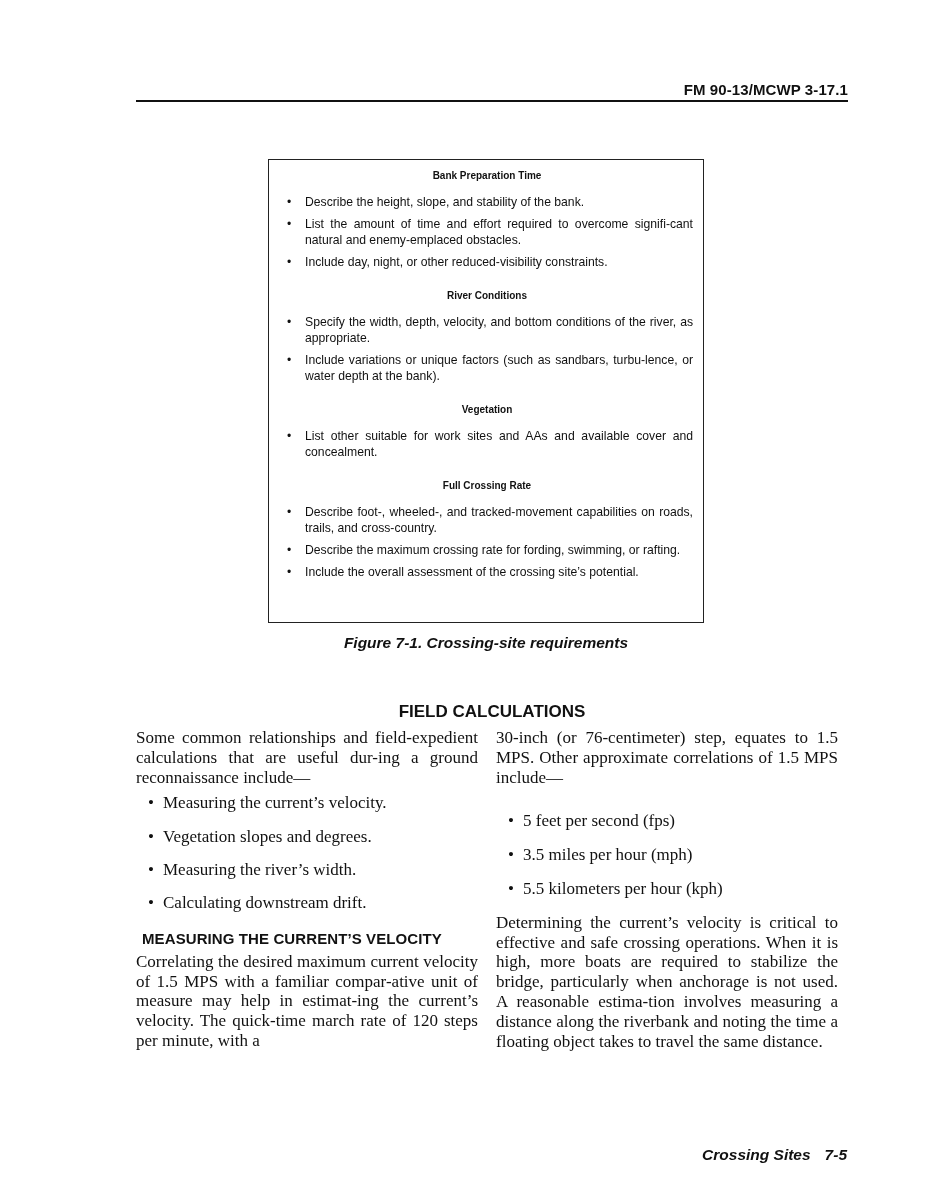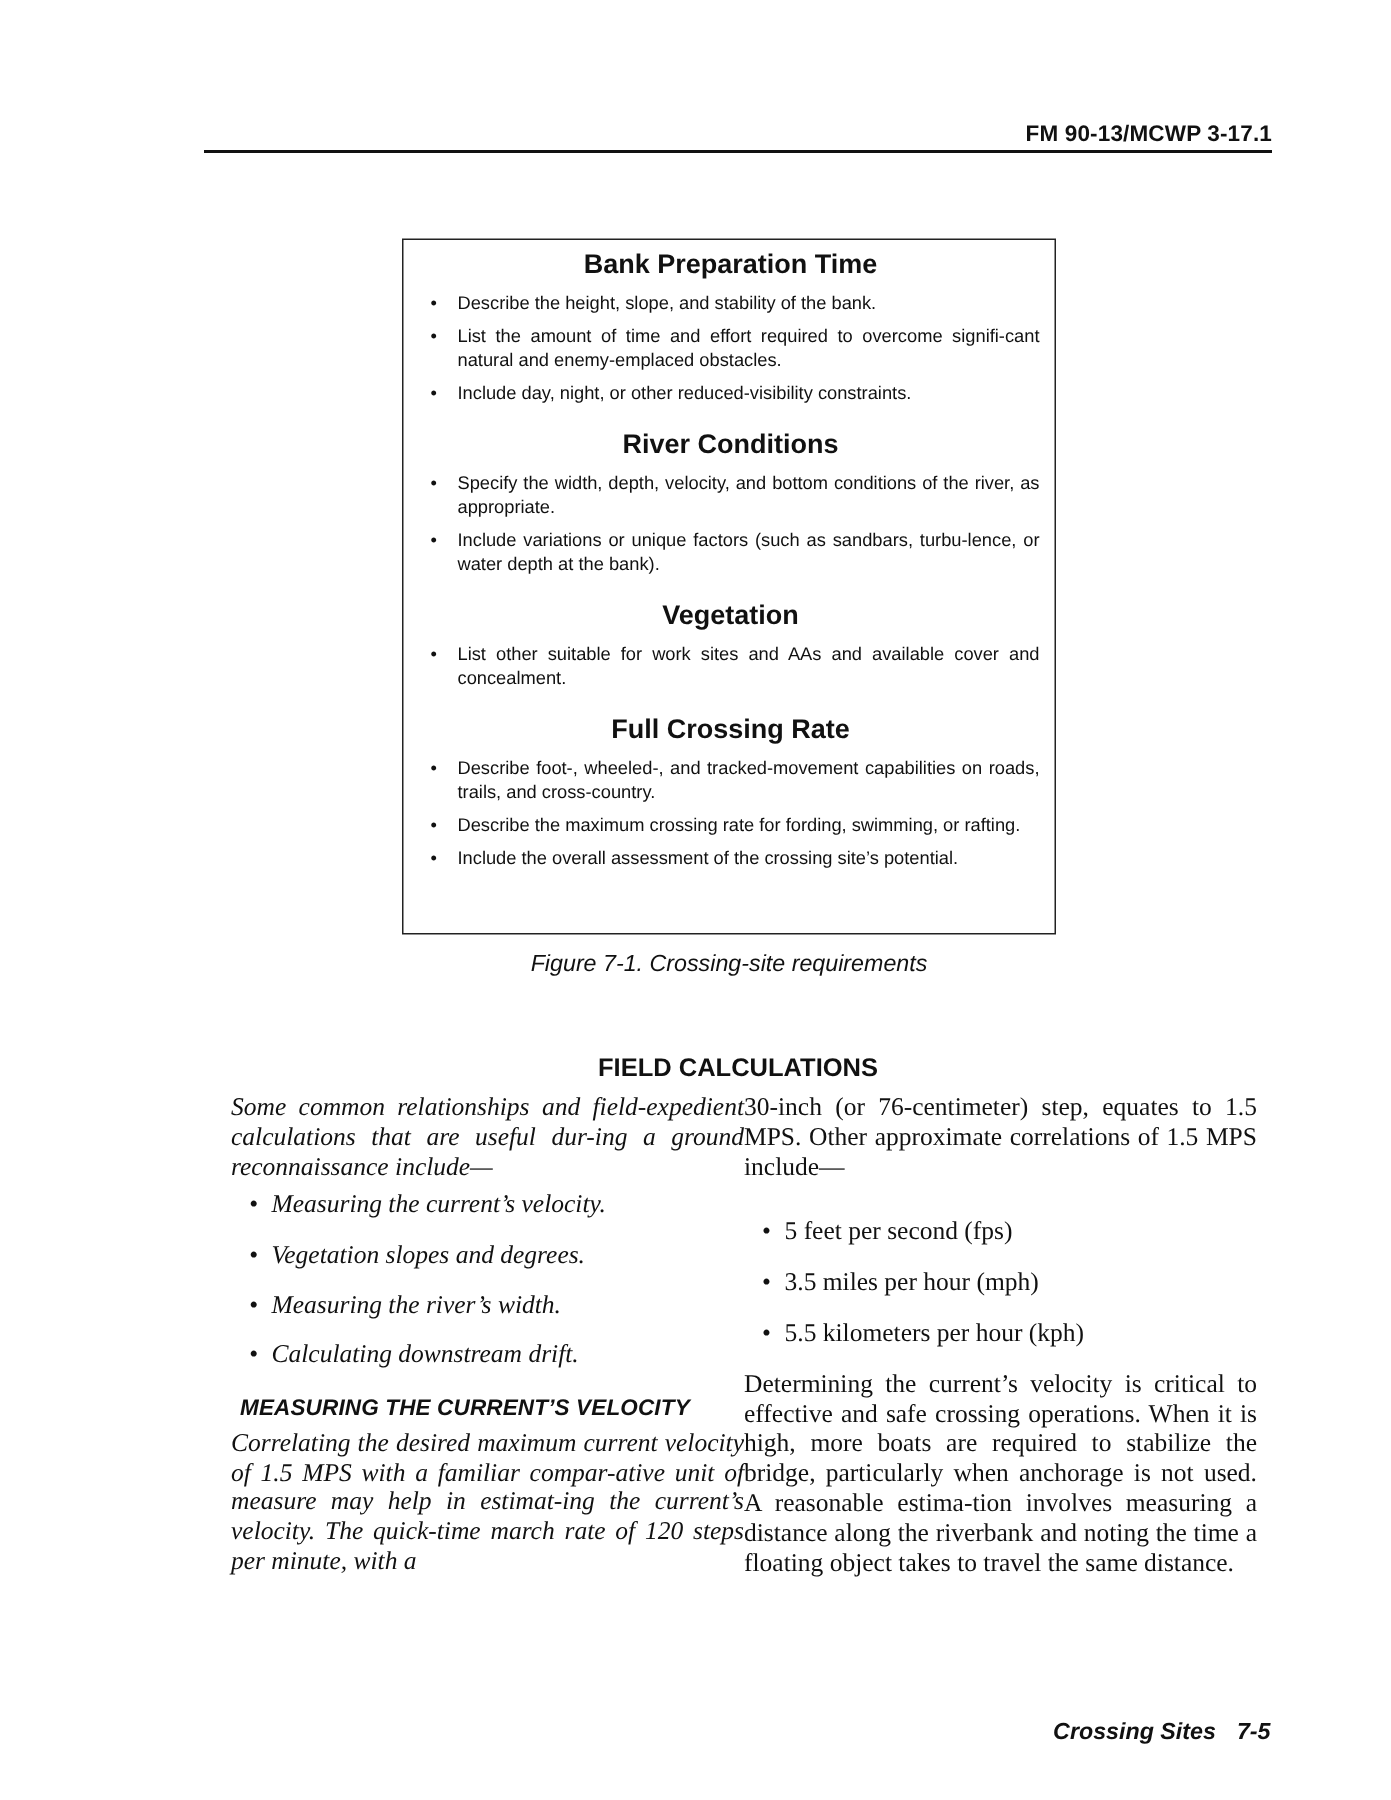--- a/index.html
+++ b/index.html
@@ -2,32 +2,32 @@
 <html><head>
 <meta charset="utf-8">
 <style>
   html, body { margin: 0; padding: 0; background: #ffffff; }
   body { width: 927px; height: 1200px; position: relative; overflow: hidden; color: #111; }
 
   .header { position: absolute; left: 136px; top: 80px; width: 712px; height: 20px; border-bottom: 2px solid #111; }
   .header-text { position: absolute; right: 0; top: 1px; font-family: Liberation Sans, sans-serif; font-weight: bold; font-size: 15px; letter-spacing: 0.1px; }
 
   .figure-box { position: absolute; left: 268px; top: 159px; width: 436px; height: 464px; border: 1.5px solid #222; box-sizing: border-box; padding: 6px 10px 0 12px; font-family: "Liberation Sans", sans-serif; font-size: 12.2px; line-height: 16px; }
-  .fig-section-title { text-align: center; font-weight: bold; font-size: 18px; margin: 2px 0 10px 0; }
+  .fig-section-title { text-align: center; font-weight: bold; font-size: 10px; margin: 2px 0 10px 0; }
   .fig-section-title.later { margin-top: 18px; }
   .fig-list { list-style: none; padding: 0; margin: 0; }
   .fig-list li { position: relative; padding-left: 24px; margin-bottom: 6px; text-align: justify; }
   .fig-list li::before { content: "\2022"; position: absolute; left: 6px; top: 0; }
 
-  .fig-caption { position: absolute; left: 268px; width: 436px; top: 634px; text-align: center; font-family: "Liberation Sans", sans-serif; font-weight: normal; font-style: italic; font-size: 15.5px; }
+  .fig-caption { position: absolute; left: 268px; width: 436px; top: 634px; text-align: center; font-family: "Liberation Sans", sans-serif; font-weight: bold; font-style: italic; font-size: 15.5px; }
 
   .section-heading { position: absolute; left: 136px; width: 712px; top: 702px; text-align: center; font-family: "Liberation Sans", sans-serif; font-weight: bold; font-size: 17px; }
 
   .col { position: absolute; top: 728px; width: 342px; font-family: "Liberation Serif", serif; font-size: 17px; line-height: 19.8px; text-align: justify; }
-  .col-left { left: 154px; font-style: italic; }
+  .col-left { left: 136px; }
   .col-right { left: 496px; }
   .col p { margin: 0; }
   .col ul { list-style: none; margin: 6px 0 0 0; padding: 0; }
   .col ul li { position: relative; padding-left: 27px; margin-bottom: 13.5px; text-align: left; }
   .col ul li::before { content: "\2022"; position: absolute; left: 12px; top: 0; }
   .col-right ul { margin-top: 24px; }
   .col-right ul li { margin-bottom: 14px; }
   .subheading { font-family: "Liberation Sans", sans-serif; font-weight: bold; font-size: 15px; margin: 16px 0 3px 6px; letter-spacing: 0.1px; }
 
   .footer { position: absolute; right: 80px; top: 1146px; font-family: "Liberation Sans", sans-serif; font-weight: bold; font-style: italic; font-size: 15.5px; }

